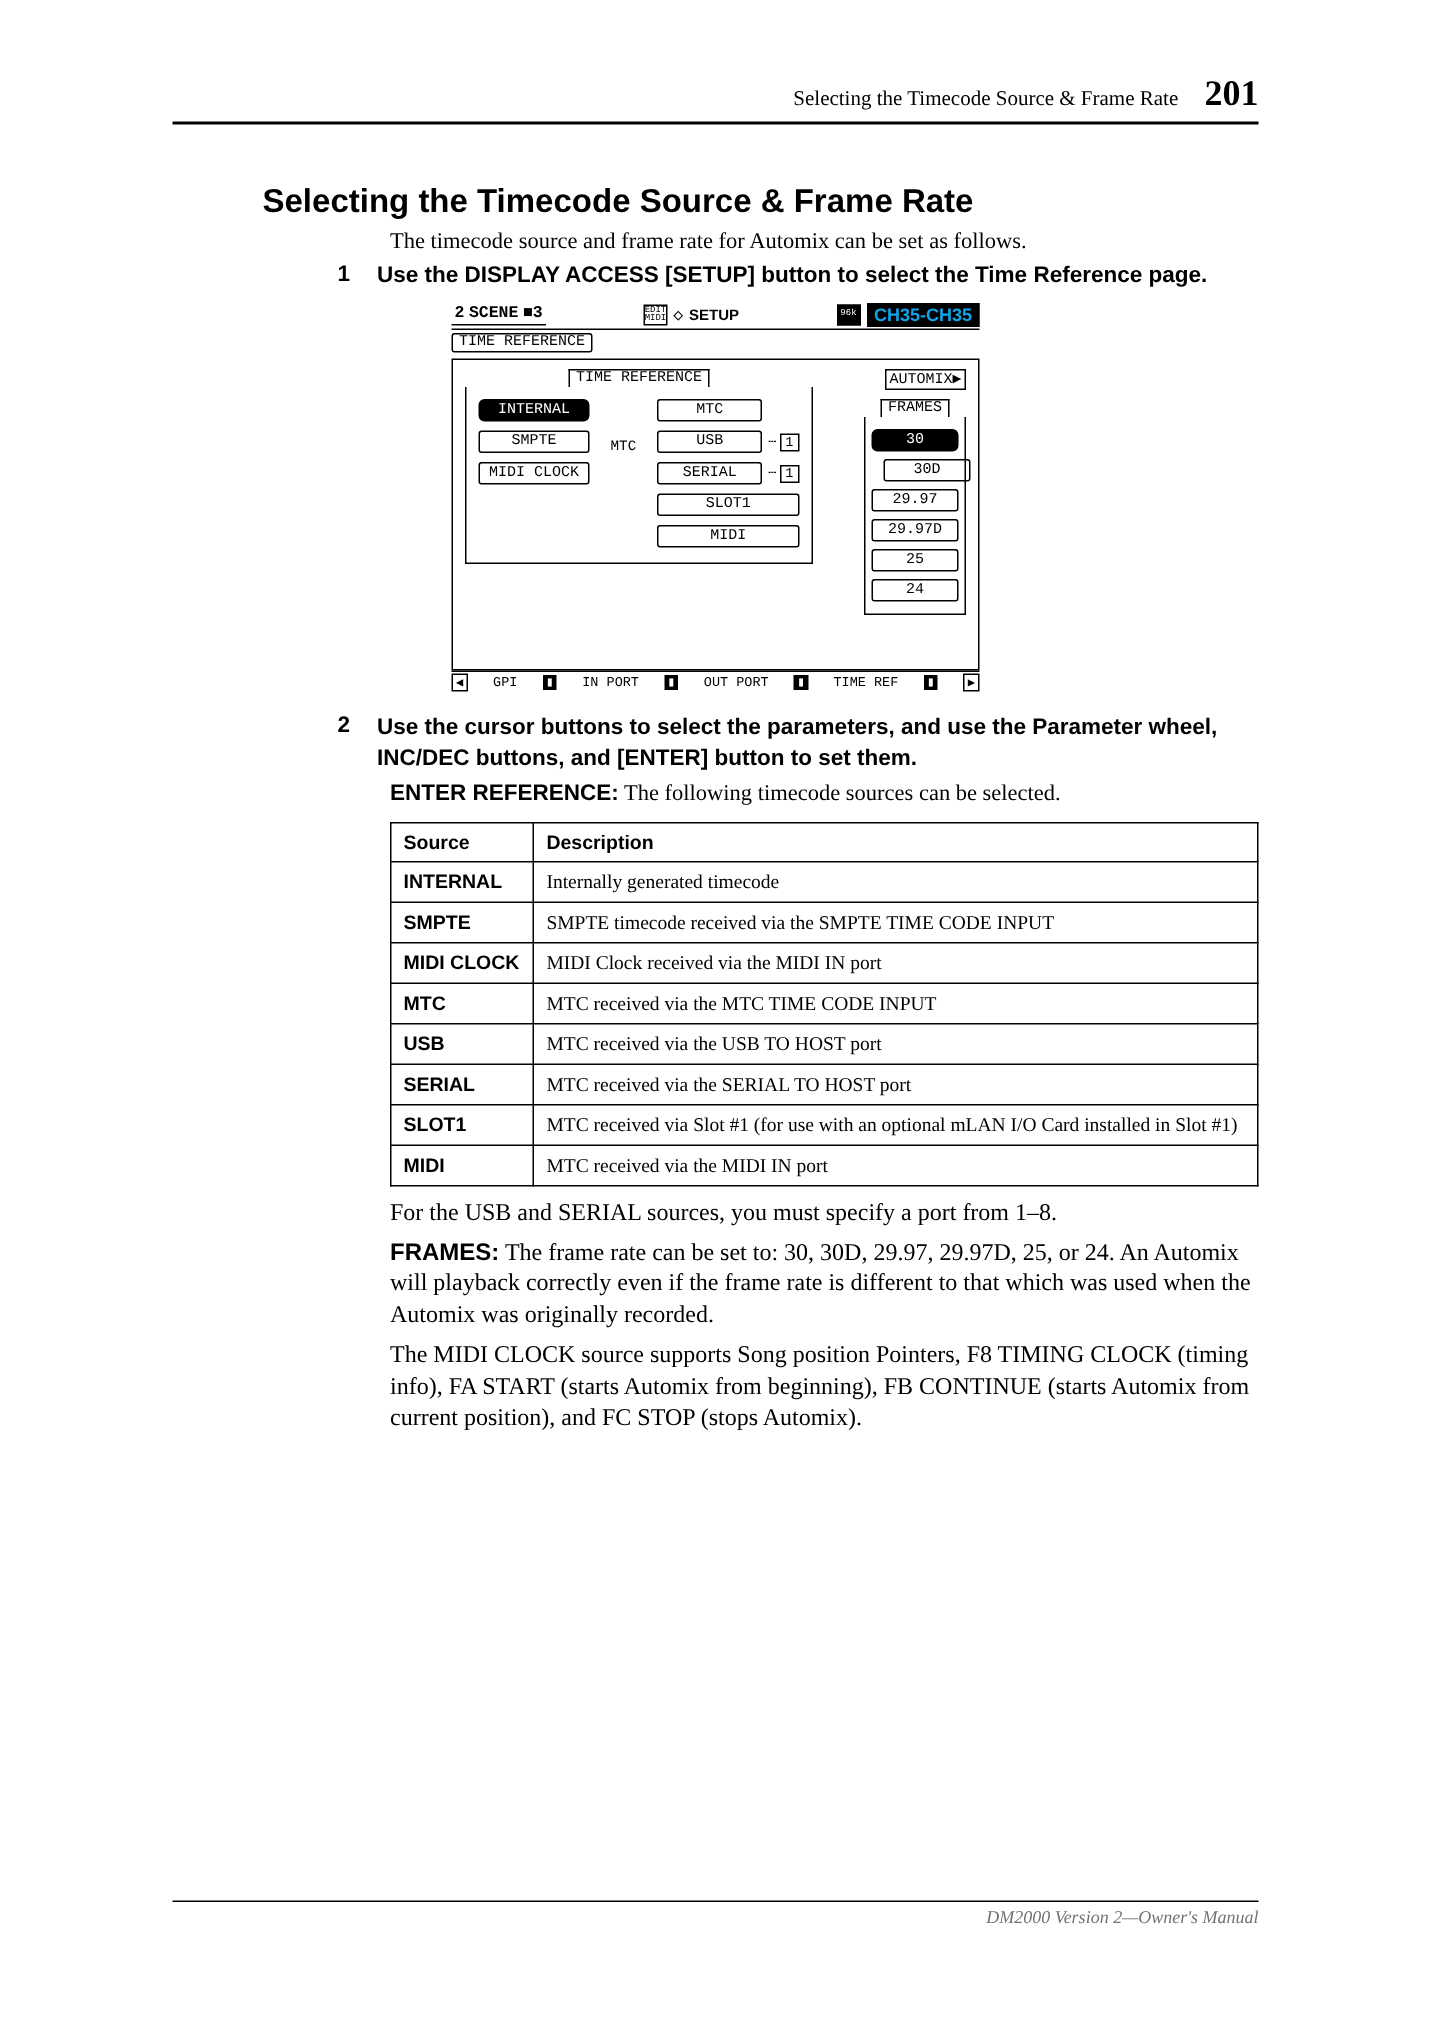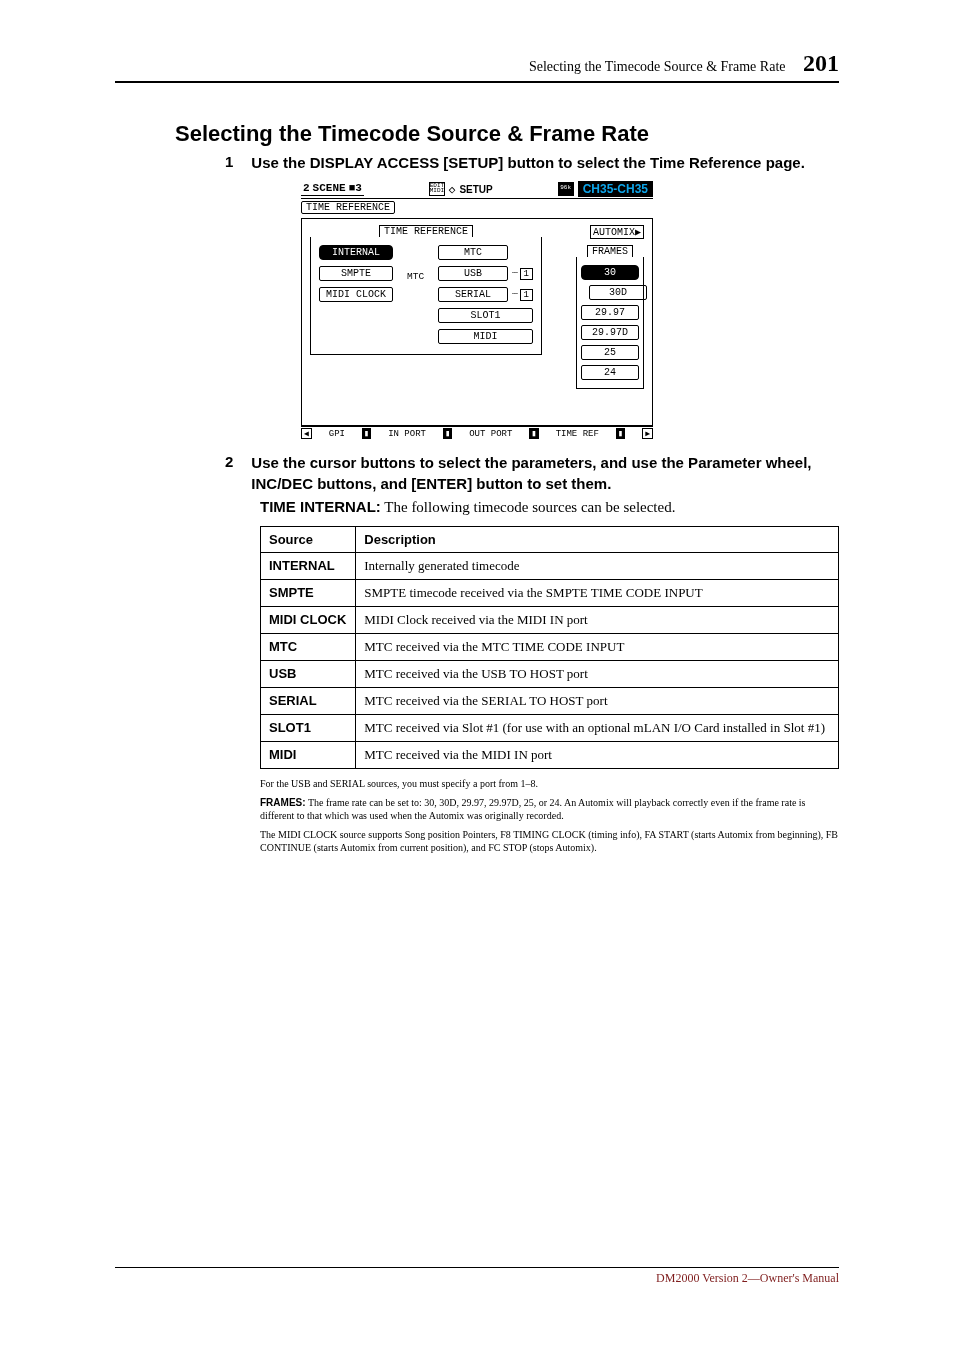--- a/index.html
+++ b/index.html
@@ -57,21 +57,21 @@
     font-family: Verdana, Arial, sans-serif;
     font-weight: bold;
     font-size: 15px;
     line-height: 1.35;
   }
   .intro {
     font-size: 15px;
     margin: 0 0 4px 0;
   }
   .para {
-    font-size: 10px;
+    font-size: 16px;
     line-height: 1.3;
     margin: 6px 0 6px 0;
   }
   .time-ref-line {
     font-size: 15px;
     margin: 4px 0 10px 0;
   }
   .time-ref-line .bold { font-weight: bold; font-family: Verdana, Arial, sans-serif; }
   table.src-table {
     border-collapse: collapse;
@@ -238,36 +238,40 @@
     position: absolute;
     left: 115px;
     right: 115px;
     bottom: 34px;
     border-top: 1.5px solid #000;
   }
   .footer-text {
     position: absolute;
     right: 115px;
     bottom: 16px;
+    font-style: italic;
     font-size: 12px;
-    color: #7f1d1d;
+    color: #737373;
   }
 </style>
 </head>
 <body>
 
 <div class="page">
 
   <div class="header-line">
     <span class="hdr-title">Selecting the Timecode Source &amp; Frame Rate</span>
     <span class="page-number">201</span>
   </div>
 
   <h2>Selecting the Timecode Source &amp; Frame Rate</h2>
 
+  <div class="body-indent">
+    <p class="intro">The timecode source and frame rate for Automix can be set as follows.</p>
+  </div>
 
   <div class="step-row">
     <div class="step-num">1</div>
     <div class="step-text">Use the DISPLAY ACCESS [SETUP] button to select the Time Reference page.</div>
   </div>
 
   <div class="lcd">
     <div class="lcd-top">
       <span class="lcd-scene">
         <span>2</span>
@@ -341,21 +345,21 @@
     </div>
   </div>
 
   <div class="step-row">
     <div class="step-num">2</div>
     <div class="step-text">Use the cursor buttons to select the parameters, and use the Parameter wheel, INC/DEC buttons, and [ENTER] button to set them.</div>
   </div>
 
   <div class="body-indent">
     <p class="time-ref-line">
-      <span class="bold">TIME INTERNAL:</span><span> The following timecode sources can be selected.</span>
+      <span class="bold">ENTER REFERENCE:</span><span> The following timecode sources can be selected.</span>
     </p>
 
     <table class="src-table">
       <thead>
         <tr>
           <th>Source</th>
           <th>Description</th>
         </tr>
       </thead>
       <tbody>

